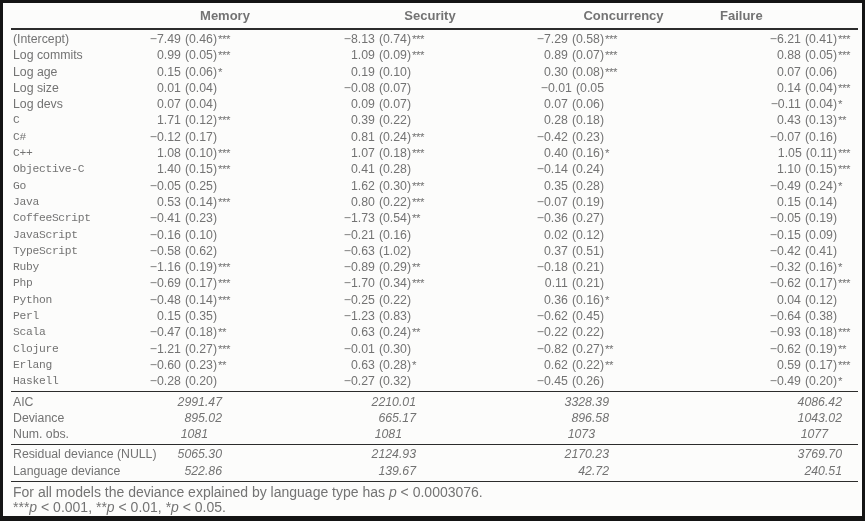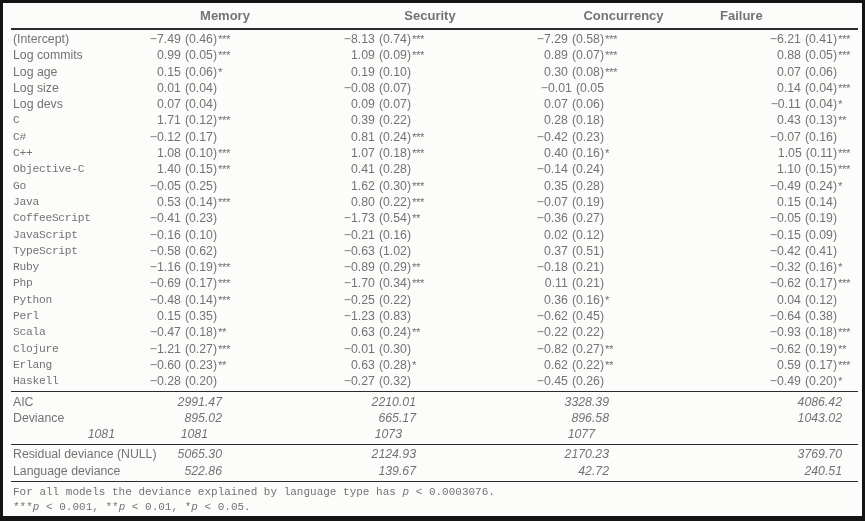--- a/index.html
+++ b/index.html
@@ -27,21 +27,21 @@
   .cell{display:flex;justify-content:flex-end;align-items:baseline;}
   .trow > .cell:nth-child(2),
   .trow > .cell:nth-child(3),
   .trow > .cell:nth-child(4){padding-right:97px;}
   .trow > .cell:nth-child(5){padding-right:2px;}
   .est{min-width:36px;text-align:right;}
   .se{margin-left:4px;}
   .stars{width:18px;text-align:left;font-size:11.5px;letter-spacing:-0.5px;padding-left:1px;}
   .sumval{margin-right:14px;font-style:italic;}
   .sumval.int{margin-right:28px;}
-  .fnotes{padding:2px 2px 0 2px;font-size:11px;line-height:14.8px;font-family:Liberation Mono, monospace;}
+  .fnotes{padding:2px 2px 0 2px;font-size:14px;line-height:14.8px;}
   .it{font-style:italic;}
 </style>
 </head>
 <body>
 
 <div class="frame">
 
   <div class="trow hrow">
     <div class="lbl"></div>
     <div class="hcell hcell-memory">Memory</div>
@@ -588,20 +588,21 @@
           <span class="sumval">665.17</span>
         </div>
         <div class="cell">
           <span class="sumval">896.58</span>
         </div>
         <div class="cell">
           <span class="sumval">1043.02</span>
         </div>
       </div>
       <div class="trow">
+        <div class="lbl">Num. obs.</div>
         <div class="cell">
           <span class="sumval int">1081</span>
         </div>
         <div class="cell">
           <span class="sumval int">1081</span>
         </div>
         <div class="cell">
           <span class="sumval int">1073</span>
         </div>
         <div class="cell">

